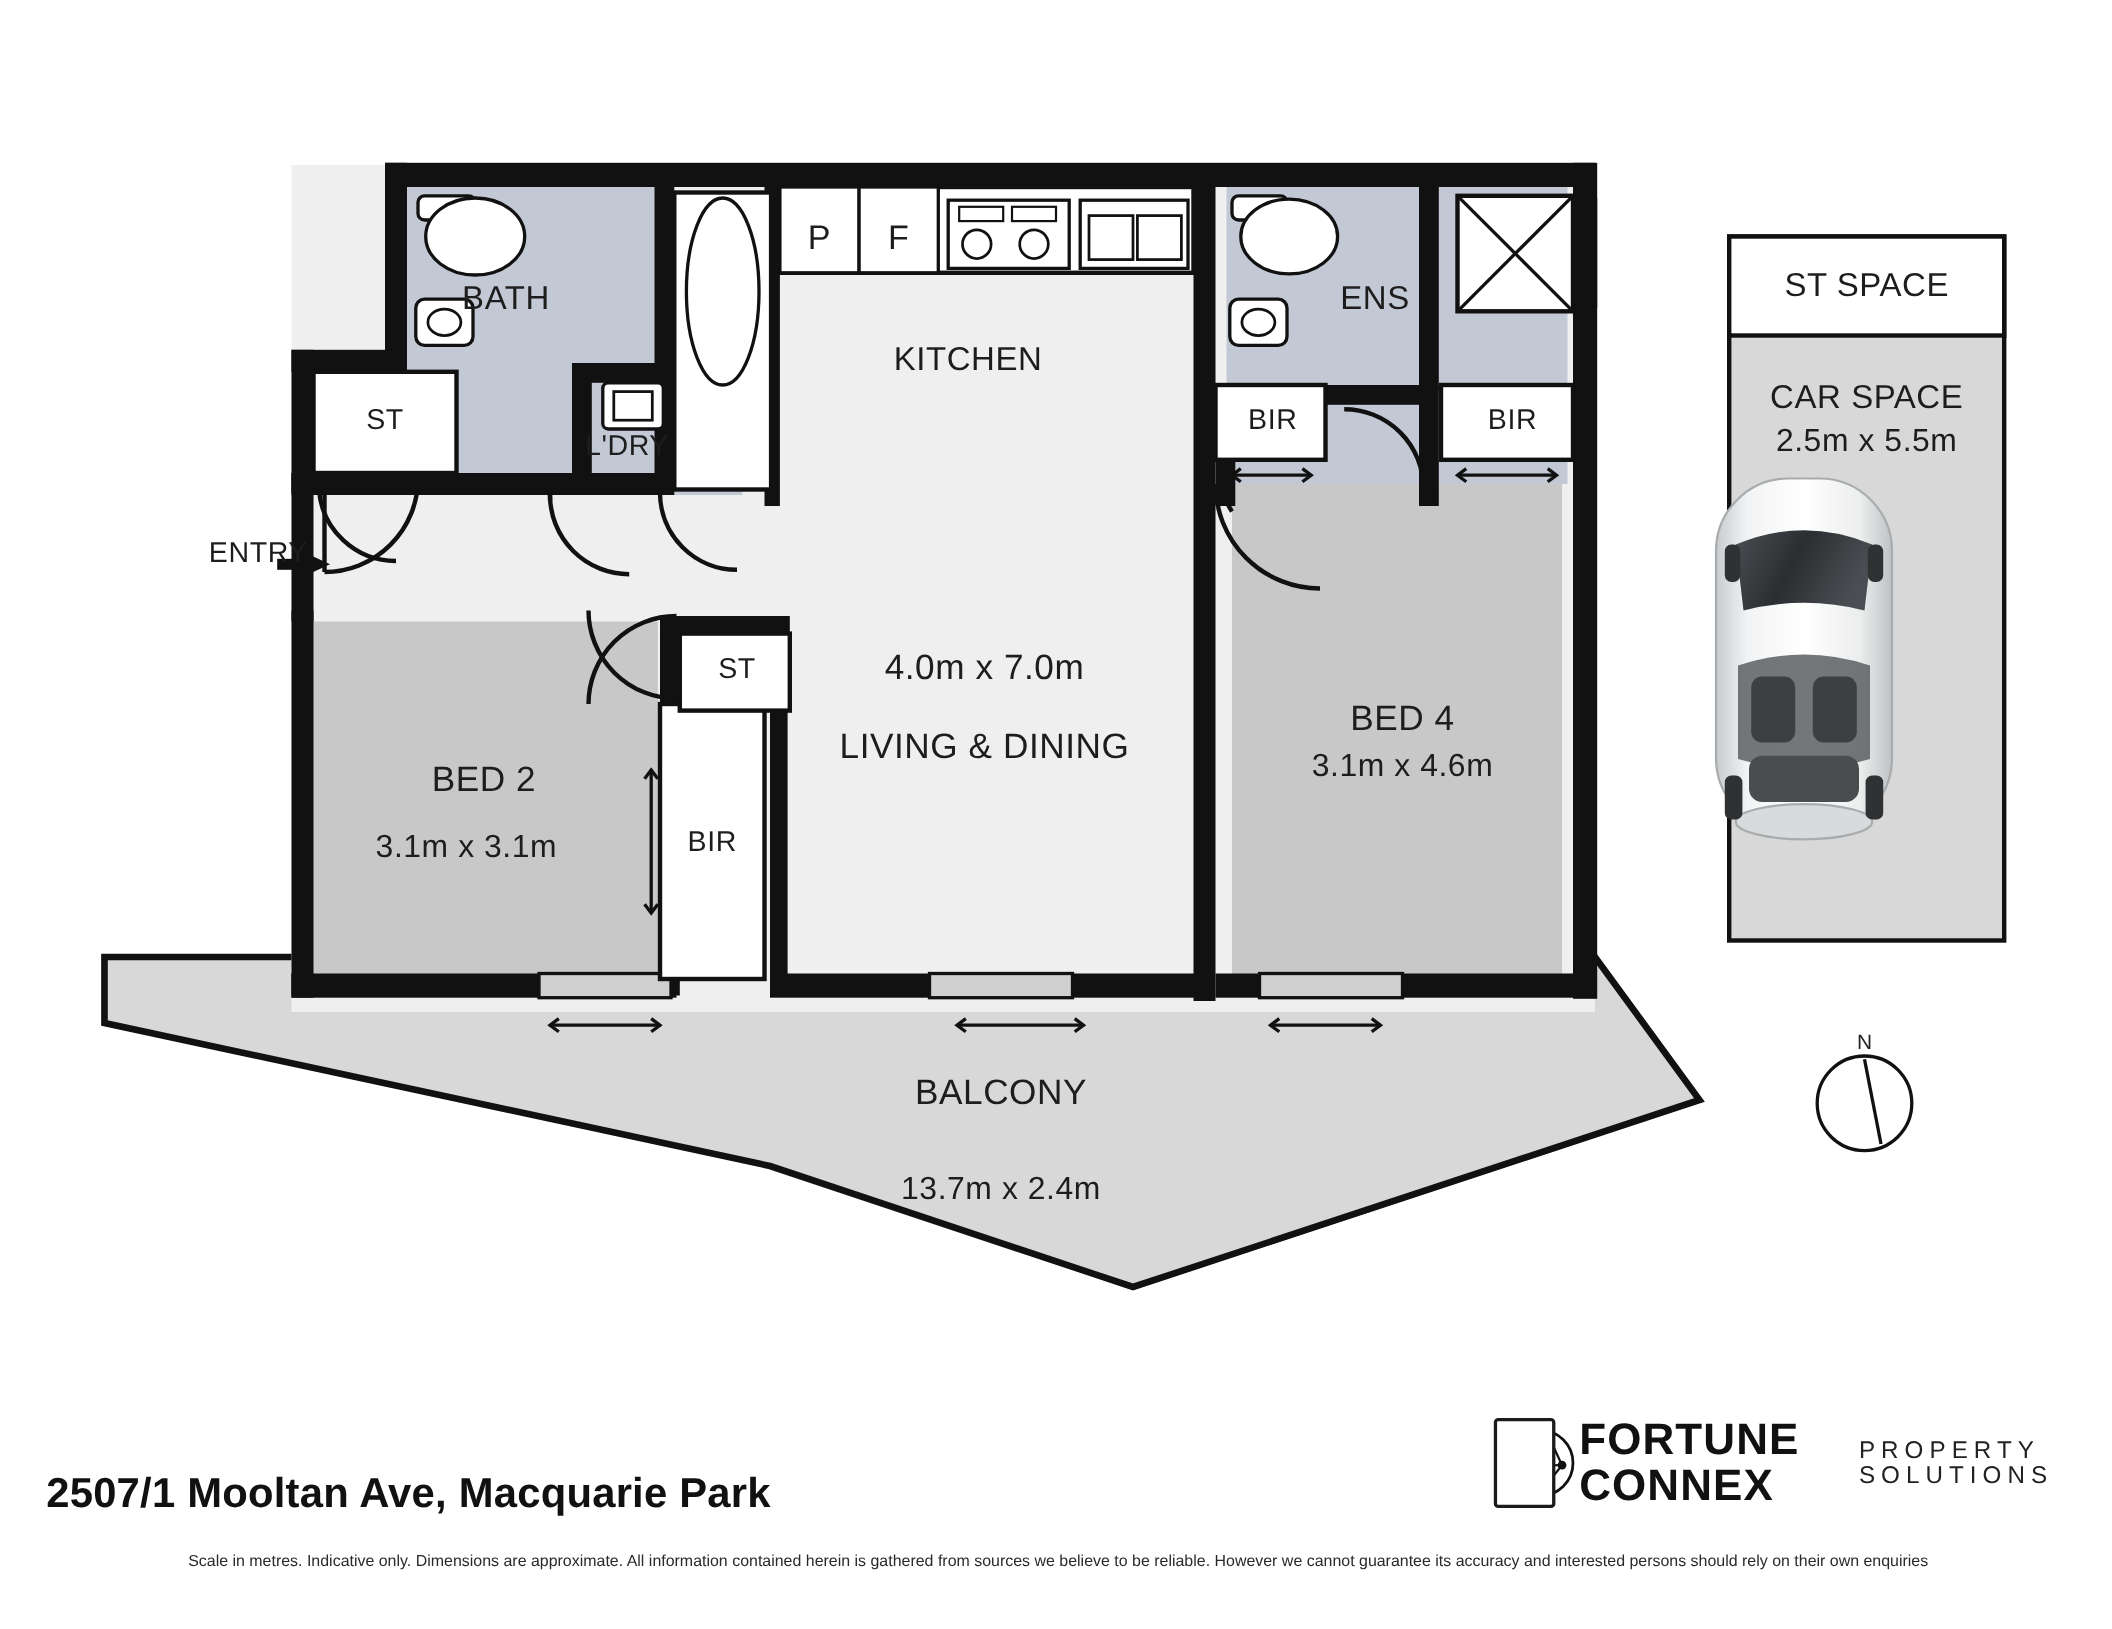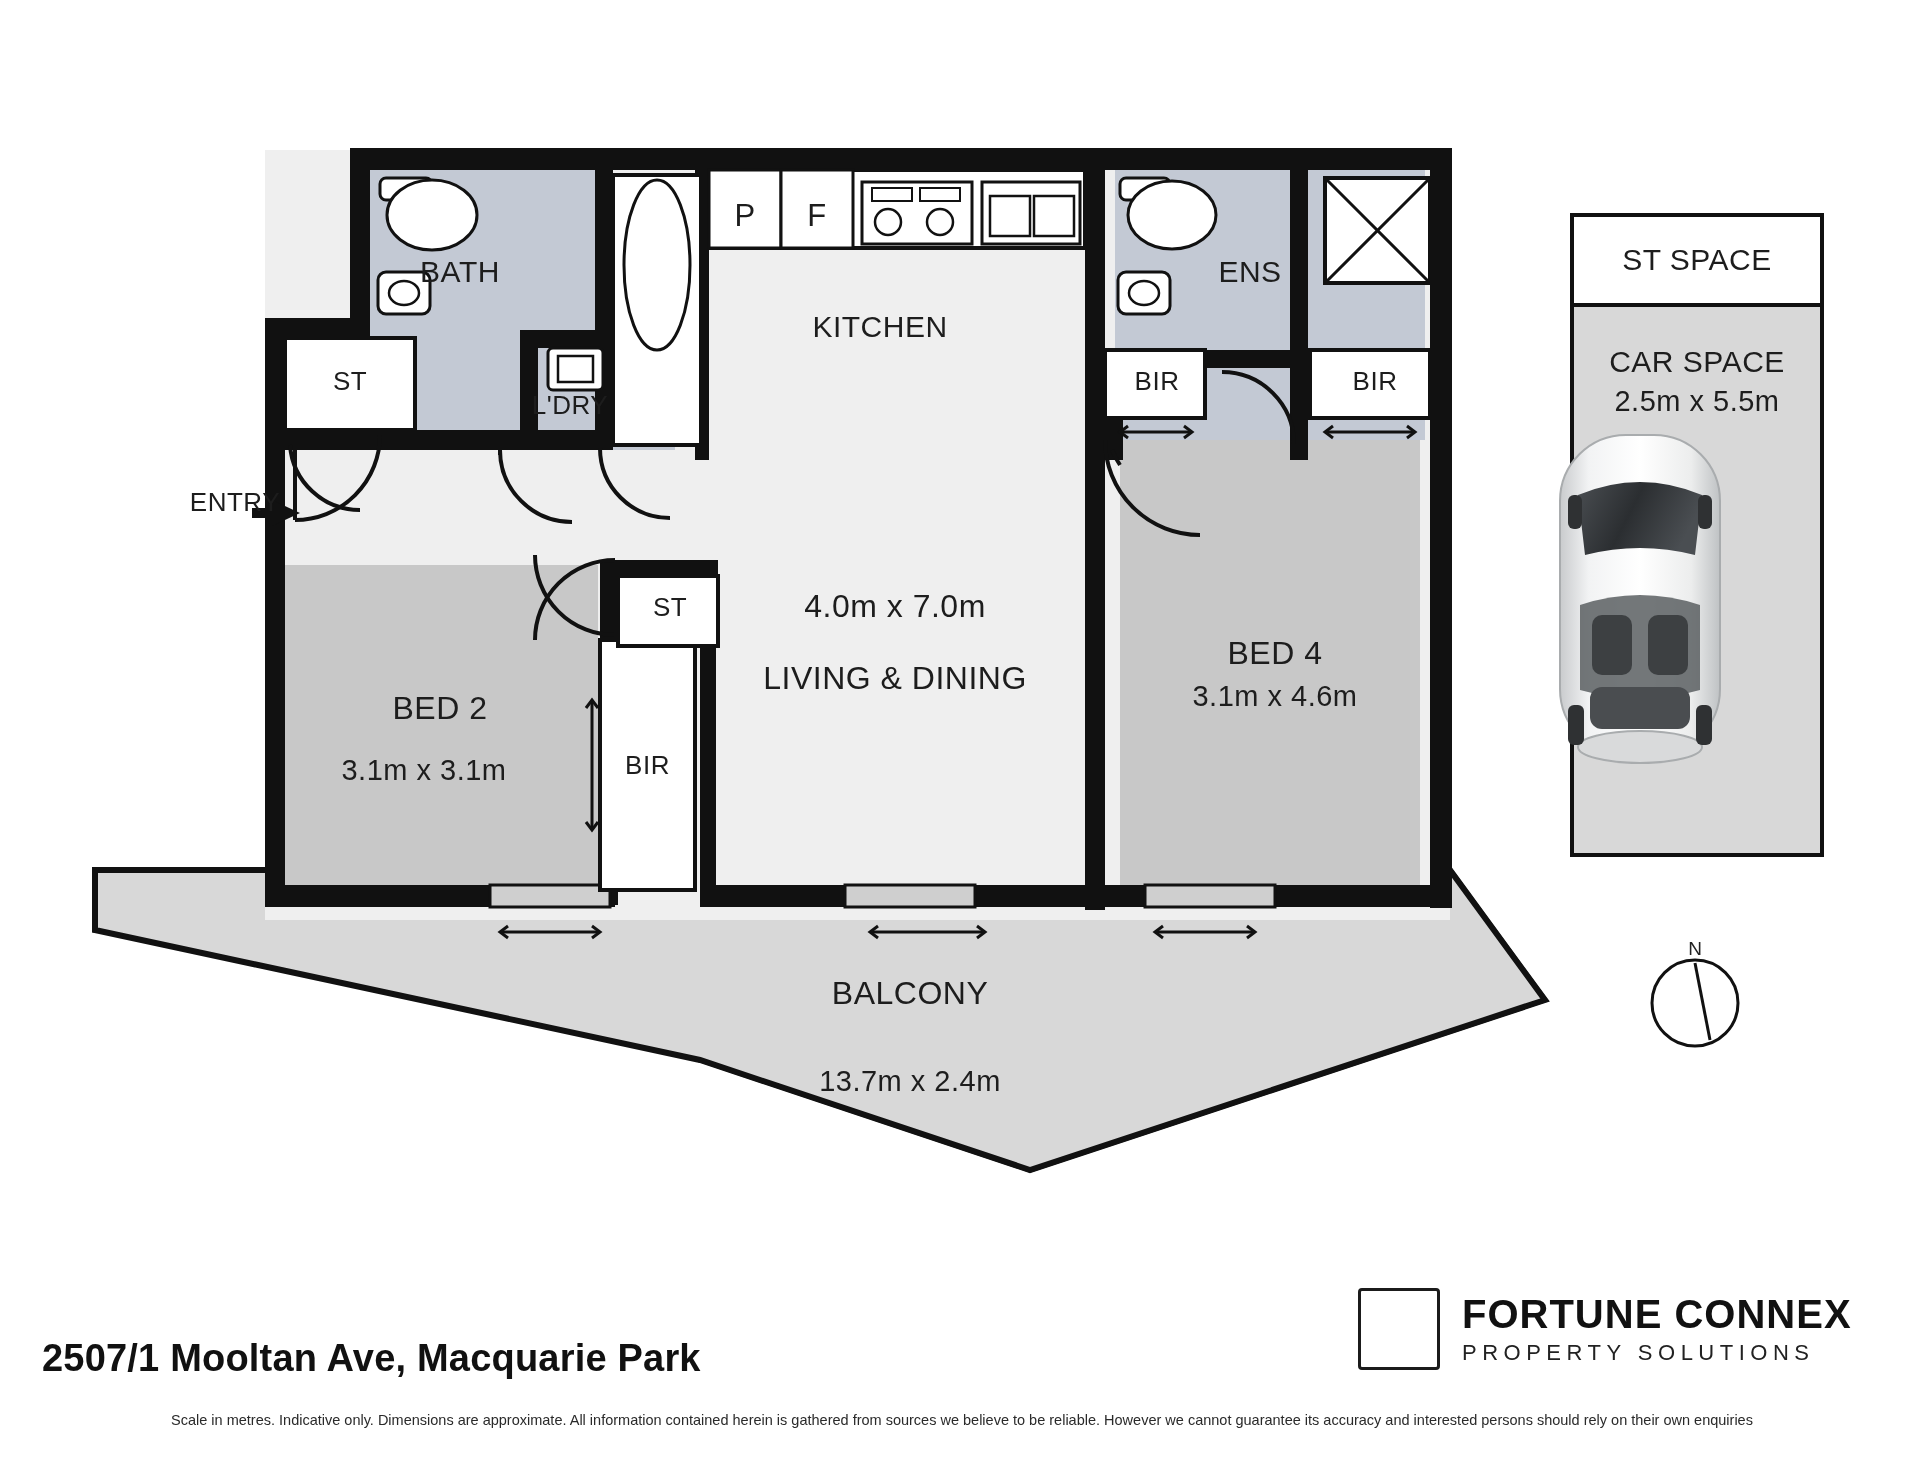--- a/index.html
+++ b/index.html
@@ -78,34 +78,33 @@
   .brand-mark {
     width: 76px;
     height: 76px;
     border: 3px solid #1b1b1b;
     border-radius: 4px;
     position: relative;
     background: #fff;
   }
   .brand-text {
     display: flex;
-    flex-direction: column;
     line-height: 1.05;
   }
   .brand-name {
     font-size: 40px;
     font-weight: bold;
     letter-spacing: 1px;
     color: #111;
   }
   .brand-sub {
     font-size: 22px;
     letter-spacing: 5.5px;
     color: #222;
-    margin-top: 6px;
+    margin-top: 18px;
   }
   .compass-n {
     position: absolute;
     left: 1652px;
     top: 938px;
     width: 86px;
     text-align: center;
     font-size: 19px;
     color: #222;
   }

